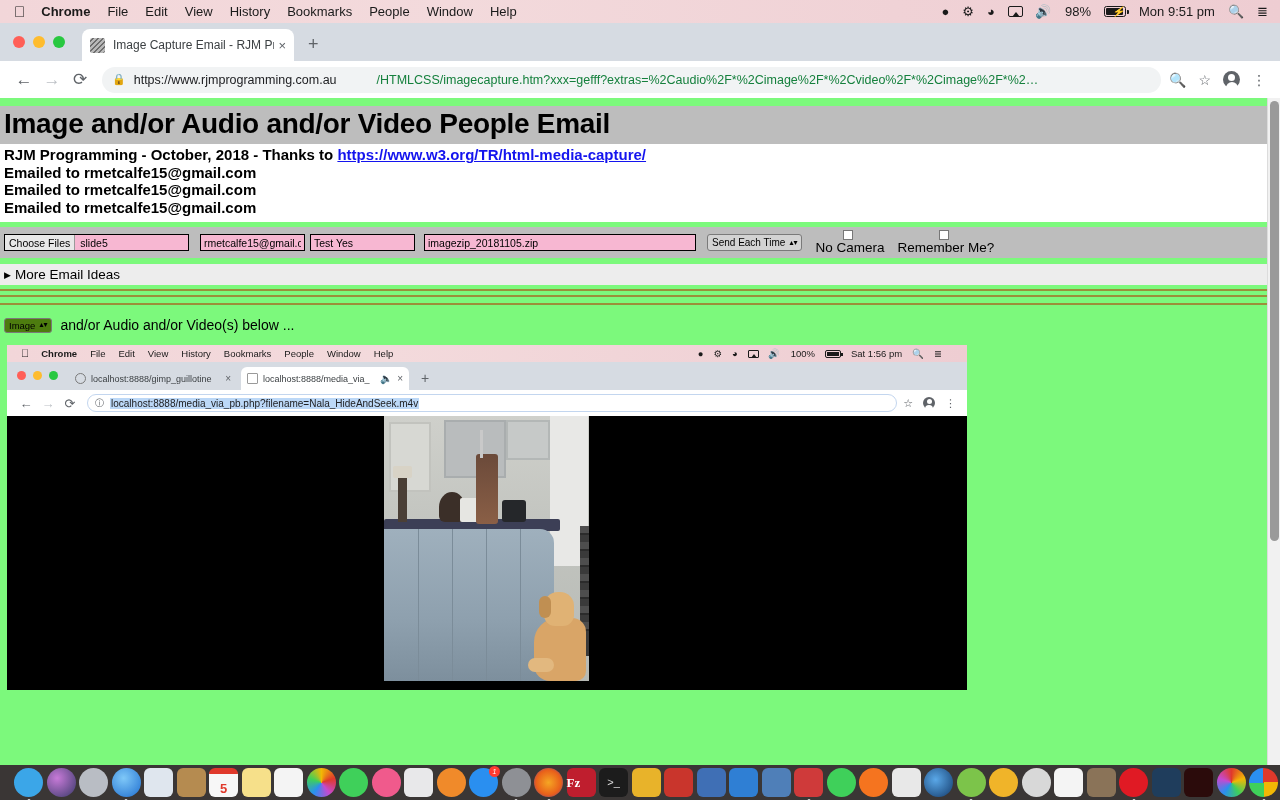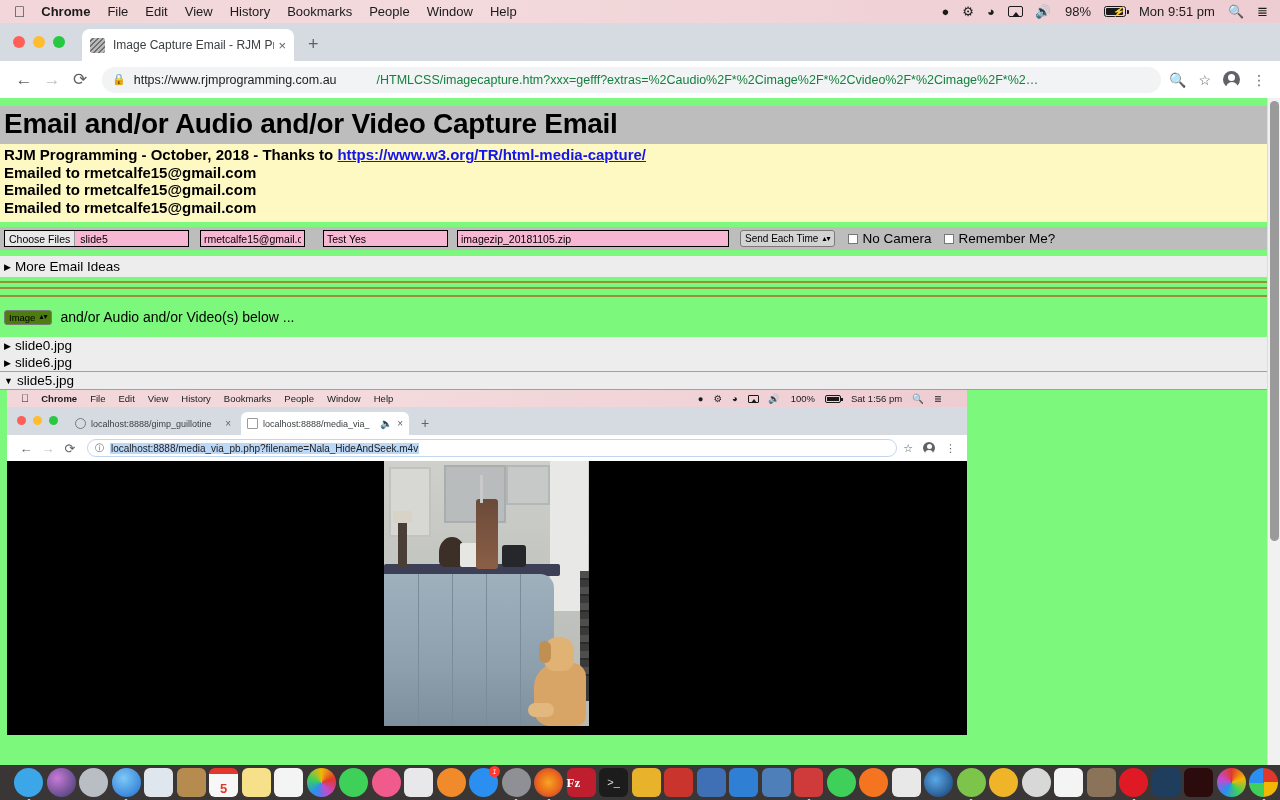--- a/index.html
+++ b/index.html
@@ -68,35 +68,35 @@
 
   
   .viewport { position:absolute; left:0; top:98px; width:1280px; height:702px; background:#c8c8c8; overflow:hidden; }
   .pagebody { position:relative; width:1268px; background:#7cf97c; }
   .greenpad { background:#7cf97c; }
 
   h1.title {
     font-size:28px; font-weight:bold; color:#000; background:#bdbdbd;
     padding:2px 4px 4px 4px; letter-spacing:-0.3px;
   }
-  .intro { background:#fef9c3; padding:2px 4px 6px 4px; }
+  .intro { background:#ffffff; padding:2px 4px 6px 4px; }
   .intro .ln { font-size:15px; font-weight:bold; color:#000; line-height:17.5px; }
   .intro a { color:#1414ee; text-decoration:underline; font-weight:bold;}
 
   .formrow { background:#bdbdbd; padding:3px 4px; display:flex; align-items:center; gap:3px; }
   .filewrap { display:flex; align-items:stretch; border:1px solid #000; background:#f7b7d2; height:17px; width:185px;}
   .filebtn { background:#e8e8e8; font-size:10.5px; padding:0 4px; display:flex; align-items:center; border-right:1px solid #9a9a9a; color:#000;}
   .filename { font-size:10.5px; display:flex; align-items:center; padding-left:5px; color:#000;}
   .tinput { border:1px solid #000; background:#f7b7d2; height:17px; font-size:10.5px; padding:0 3px; color:#000; font-family:"Liberation Sans", sans-serif;}
   .tinput.email { width:105px; margin-left:8px;}
-  .tinput.subj { width:125px; margin-left:15px;}
+  .tinput.subj { width:105px; margin-left:2px;}
   .tinput.zip { width:272px; margin-left:6px;}
   .selbtn { margin-left:8px; height:17px; background:#d3d3d3; border:1px solid #7a7a7a; border-radius:3px; font-size:10px; display:flex; align-items:center; padding:0 4px; color:#000;}
   .selbtn .arrows{ margin-left:4px; font-size:8px; line-height:8px; }
-  .cbwrap { display:flex; align-items:center; margin-left:10px; font-size:13.5px; color:#000;}
+  .cbwrap { display:flex; align-items:center; margin-left:10px; font-size:13.5px; color:#000;flex-direction:column;}
   .cbwrap .box { width:10px; height:10px; border:1px solid #777; background:#fff; margin-right:4px; }
   .stripe { height:2px; background:#9b8f3a; }
   .summaryrow { background:#ededed; padding:3px 4px; font-size:13.5px; color:#000; }
   .summaryrow .tri { font-size:9px; margin-right:4px; display:inline-block; vertical-align:middle;}
   .mediarow { background:#7cf97c; padding:4px 4px; display:flex; align-items:center; font-size:14px; color:#000;}
   .imgsel { background:#4d7c0f; border:1px solid #7a7a7a; border-radius:3px; font-size:9.5px; padding:1px 4px; display:flex; align-items:center; margin-right:8px; }
   .imgsel .arrows{ margin-left:4px; font-size:8px; line-height:8px;}
 
   .slidelist { background:#ededed; }
   .slide { font-size:13.5px; color:#000; padding:1px 4px; }
@@ -245,21 +245,21 @@
         <span>⋮</span>
       </span>
     </div>
   </div>
 
   <div class="viewport">
     <div class="pagebody">
 
       <div style="height:8px" class="greenpad"></div>
 
-      <h1 class="title">Email and/or Audio and/or Video Capture Email</h1>
+      <h1 class="title">Image and/or Audio and/or Video People Email</h1>
 
       <div class="intro">
         <div class="ln"><span>RJM Programming - October, 2018 - Thanks to </span><a href="#">https://www.w3.org/TR/html-media-capture/</a></div>
         <div class="ln">Emailed to rmetcalfe15@gmail.com</div>
         <div class="ln">Emailed to rmetcalfe15@gmail.com</div>
         <div class="ln">Emailed to rmetcalfe15@gmail.com</div>
       </div>
 
       <div style="height:5px" class="greenpad"></div>
 
@@ -305,31 +305,20 @@
       <div class="mediarow">
         <span class="imgsel">
             <span>Image</span>
             <span class="arrows">▴▾</span>
           </span>
         <span>and/or Audio and/or Video(s) below ...</span>
       </div>
 
       <div style="height:8px" class="greenpad"></div>
 
-      <div class="slidelist">
-        <div class="slide">
-          <span class="tri">▶</span><span>slide0.jpg</span>
-        </div>
-        <div class="slide">
-          <span class="tri">▶</span><span>slide6.jpg</span>
-        </div>
-        <div class="slide open">
-          <span class="tri">▼</span><span>slide5.jpg</span>
-        </div>
-      </div>
 
       <div class="innershot">
 
         <div class="i-macbar">
           <span class="apple"></span>
           <span class="mi bold">Chrome</span>
           <span class="mi">File</span>
           <span class="mi">Edit</span>
           <span class="mi">View</span>
           <span class="mi">History</span>

